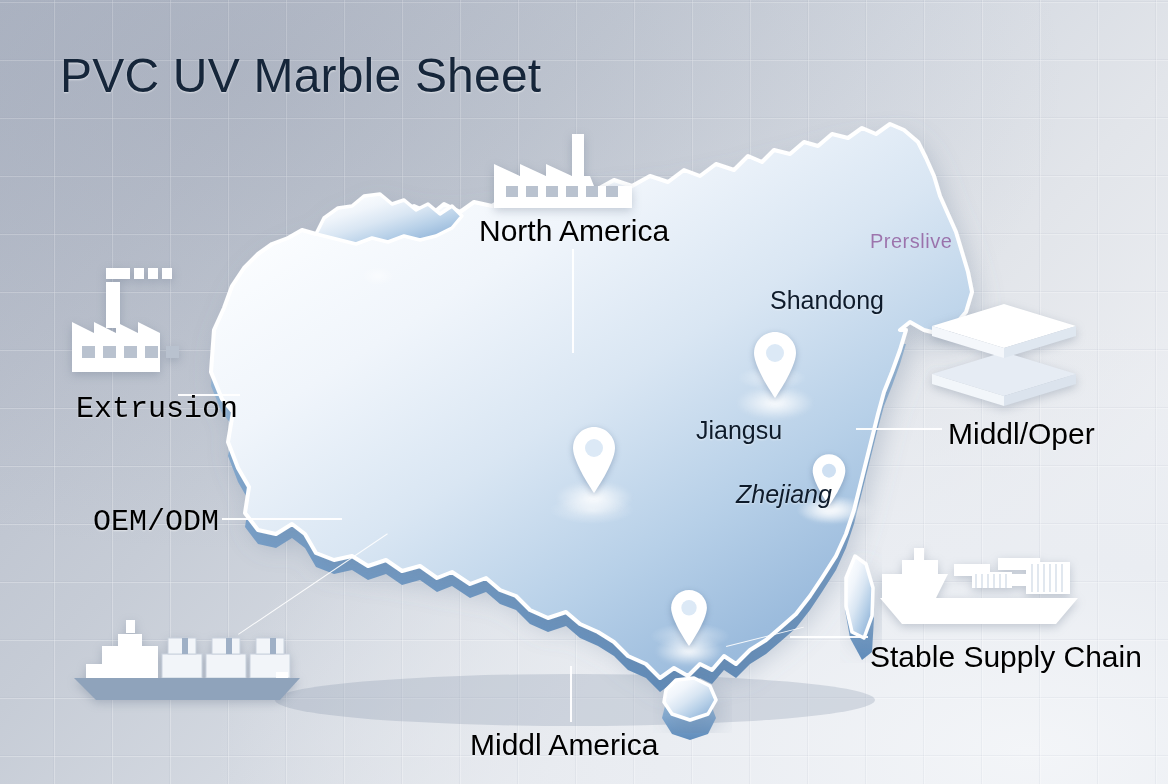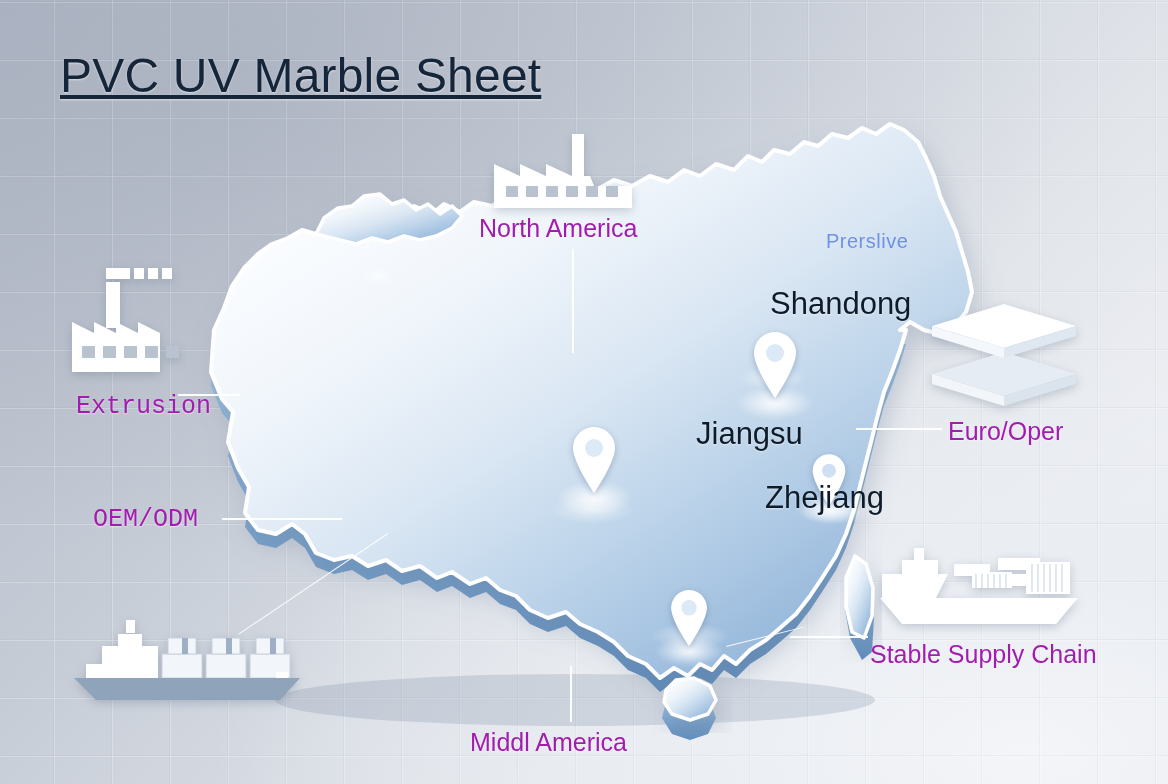--- a/index.html
+++ b/index.html
@@ -40,50 +40,50 @@
     background:radial-gradient(130% 110% at 20% 10%, rgba(120,130,150,.20) 0%, rgba(120,130,150,0) 55%);
   }
 
   
   .title{
     position:absolute;left:60px;top:48px;
     font-size:48px;font-weight:400;letter-spacing:.2px;
     color:#16263a;
     text-shadow:0 1px 2px rgba(255,255,255,.55);
     white-space:nowrap;
-    text-decoration:underline;
   }
 
   
   .map-wrap{position:absolute;left:0;top:0;width:1168px;height:784px;}
   svg{display:block;}
 
   
   .pin{position:absolute;width:54px;height:70px;}
   .pin .glow{
     position:absolute;left:50%;top:56px;transform:translateX(-50%);
     width:78px;height:34px;border-radius:50%;
     background:radial-gradient(closest-side, rgba(255,255,255,.95), rgba(255,255,255,0));
     filter:blur(2px);
   }
   .pin svg{position:absolute;left:0;top:0;filter:drop-shadow(0 2px 3px rgba(60,90,130,.35));}
 
   
   .city{
-    position:absolute;font-size:31px;color:#0e1b2b;white-space:nowrap;
+    position:absolute;font-size:25px;color:#0e1b2b;white-space:nowrap;
     text-shadow:0 1px 2px rgba(255,255,255,.5);
   }
   .watermark{
-    position:absolute;font-size:20px;color:#1d4ed8;opacity:.55;white-space:nowrap;
+    position:absolute;font-size:20px;color:#701a75;opacity:.55;white-space:nowrap;
     letter-spacing:.5px;
+    margin-left:44px;
   }
 
   
   .feat{
-    position:absolute;font-size:25px;color:#a21caf;white-space:nowrap;
+    position:absolute;font-size:30px;color:#000000;white-space:nowrap;
     text-shadow:0 1px 2px rgba(255,255,255,.5);
   }
 
   
   .lead{position:absolute;background:#ffffff;opacity:.95;}
   .lead.h{height:2px;}
   .lead.v{width:2px;}
   .lead-d{position:absolute;height:0;border-top:1.5px solid rgba(255,255,255,.9);transform-origin:0 0;}
 
   
@@ -233,21 +233,21 @@
   <div class="pin" style="left:666px;top:588px;width:46px;height:60px;">
     <div class="glow" style="top:48px;width:68px;height:30px;"></div>
     <svg width="46" height="60" viewBox="0 0 54 70">
         <path fill="#ffffff" d="M27 2C15.4 2 6 11.4 6 23c0 15 21 45 21 45s21-30 21-45C48 11.4 38.6 2 27 2z"></path>
         <circle cx="27" cy="23" r="9" fill="#dce9f6"></circle>
       </svg>
   </div>
 
   <div class="city" style="left:770px;top:286px;">Shandong</div>
   <div class="city" style="left:696px;top:400px;margin-top:16px;">Jiangsu</div>
-  <div class="city" style="left:765px;top:480px;">Zhejiang</div>
+  <div class="city" style="left:736px;top:480px;font-style:italic;">Zhejiang</div>
 
   <div class="watermark" style="left:826px;top:230px;">Prerslive</div>
 
   <div class="icon" style="left:492px;top:130px;">
     <svg width="140" height="78" viewBox="0 0 140 78">
       <path fill="#ffffff" d="M2 78V34l26 12V34l26 12V34l26 12V4h12v42h6l4 10h38v22H2z"></path>
       <g fill="#b9c2cf">
         <rect x="14" y="56" width="12" height="11"></rect>
           <rect x="34" y="56" width="12" height="11"></rect>
         <rect x="54" y="56" width="12" height="11"></rect>
@@ -343,17 +343,17 @@
         <line x1="124" y1="28" x2="124" y2="42"></line>
           <line x1="130" y1="28" x2="130" y2="42"></line>
       </g>
       <path fill="#ffffff" d="M4 52h198l-22 26H26L4 52z"></path>
     </svg>
   </div>
 
   <div class="feat" style="left:479px;top:214px;">North America</div>
   <div class="feat" style="left:76px;top:392px;font-family:Liberation Mono, monospace;">Extrusion</div>
   <div class="feat" style="left:93px;top:505px;font-family:Liberation Mono, monospace;">OEM/ODM</div>
-  <div class="feat" style="left:948px;top:417px;">Euro/Oper</div>
+  <div class="feat" style="left:948px;top:417px;">Middl/Oper</div>
   <div class="feat" style="left:470px;top:728px;">Middl America</div>
   <div class="feat" style="left:870px;top:640px;">Stable Supply Chain</div>
 
 </div>
 
 </body></html>

